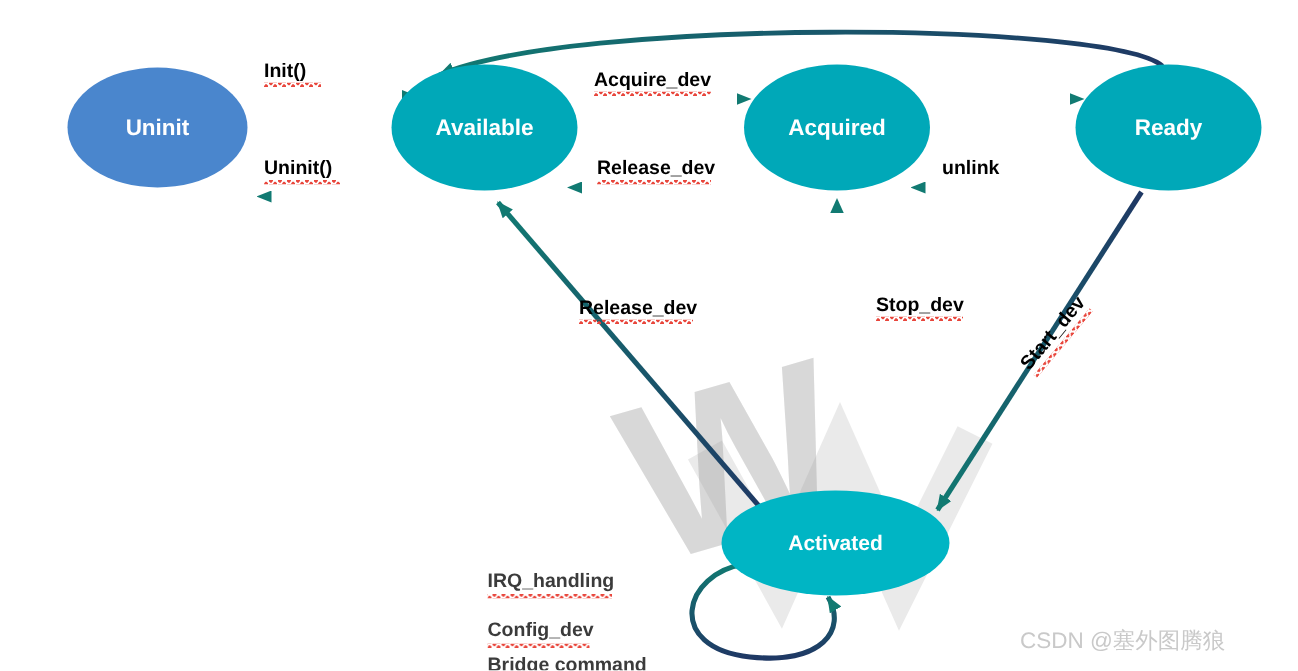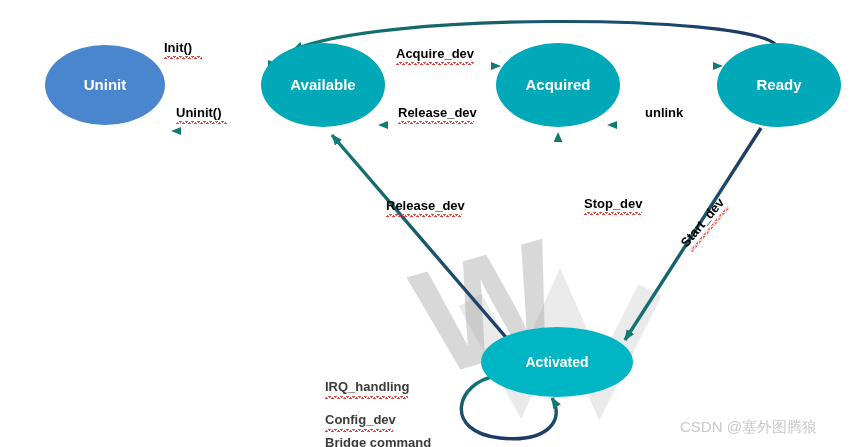--- a/index.html
+++ b/index.html
@@ -203,42 +203,42 @@
       <ellipse cx="779" cy="85" rx="62" ry="42" fill="#00a8b8"></ellipse>
       <text class="node-label" x="779" y="86" font-size="15">Ready</text>
     </g>
 
     <g>
       <ellipse cx="557" cy="362" rx="76" ry="35" fill="#00b5c4"></ellipse>
       <text class="node-label" x="557" y="363" font-size="14" fill="#e9e9e9">Activated</text>
     </g>
   </svg>
 
-  <div class="edge-label-wrap" style="left:164px; top:38px;">
+  <div class="edge-label-wrap" style="left:176px; top:38px;">
     <span class="edge-label">Init()</span>
     <span class="squig" style="width:38px;"></span>
   </div>
 
   <div class="edge-label-wrap" style="left:176px; top:103px;">
     <span class="edge-label">Uninit()</span>
     <span class="squig" style="width:51px;"></span>
   </div>
 
   <div class="edge-label-wrap" style="left:396px; top:44px;">
     <span class="edge-label">Acquire_dev</span>
     <span class="squig" style="width:78px;"></span>
   </div>
 
   <div class="edge-label-wrap" style="left:398px; top:103px;">
     <span class="edge-label">Release_dev</span>
     <span class="squig" style="width:76px;"></span>
   </div>
 
 
-  <div class="edge-label-wrap" style="left:645px; top:103px;">
+  <div class="edge-label-wrap" style="left:628px; top:103px;">
     <span class="edge-label">unlink</span>
   </div>
 
   <div class="edge-label-wrap" style="left:386px; top:196px;">
     <span class="edge-label">Release_dev</span>
     <span class="squig" style="width:76px;"></span>
   </div>
 
   <div class="edge-label-wrap" style="left:584px; top:194px;">
     <span class="edge-label">Stop_dev</span>

